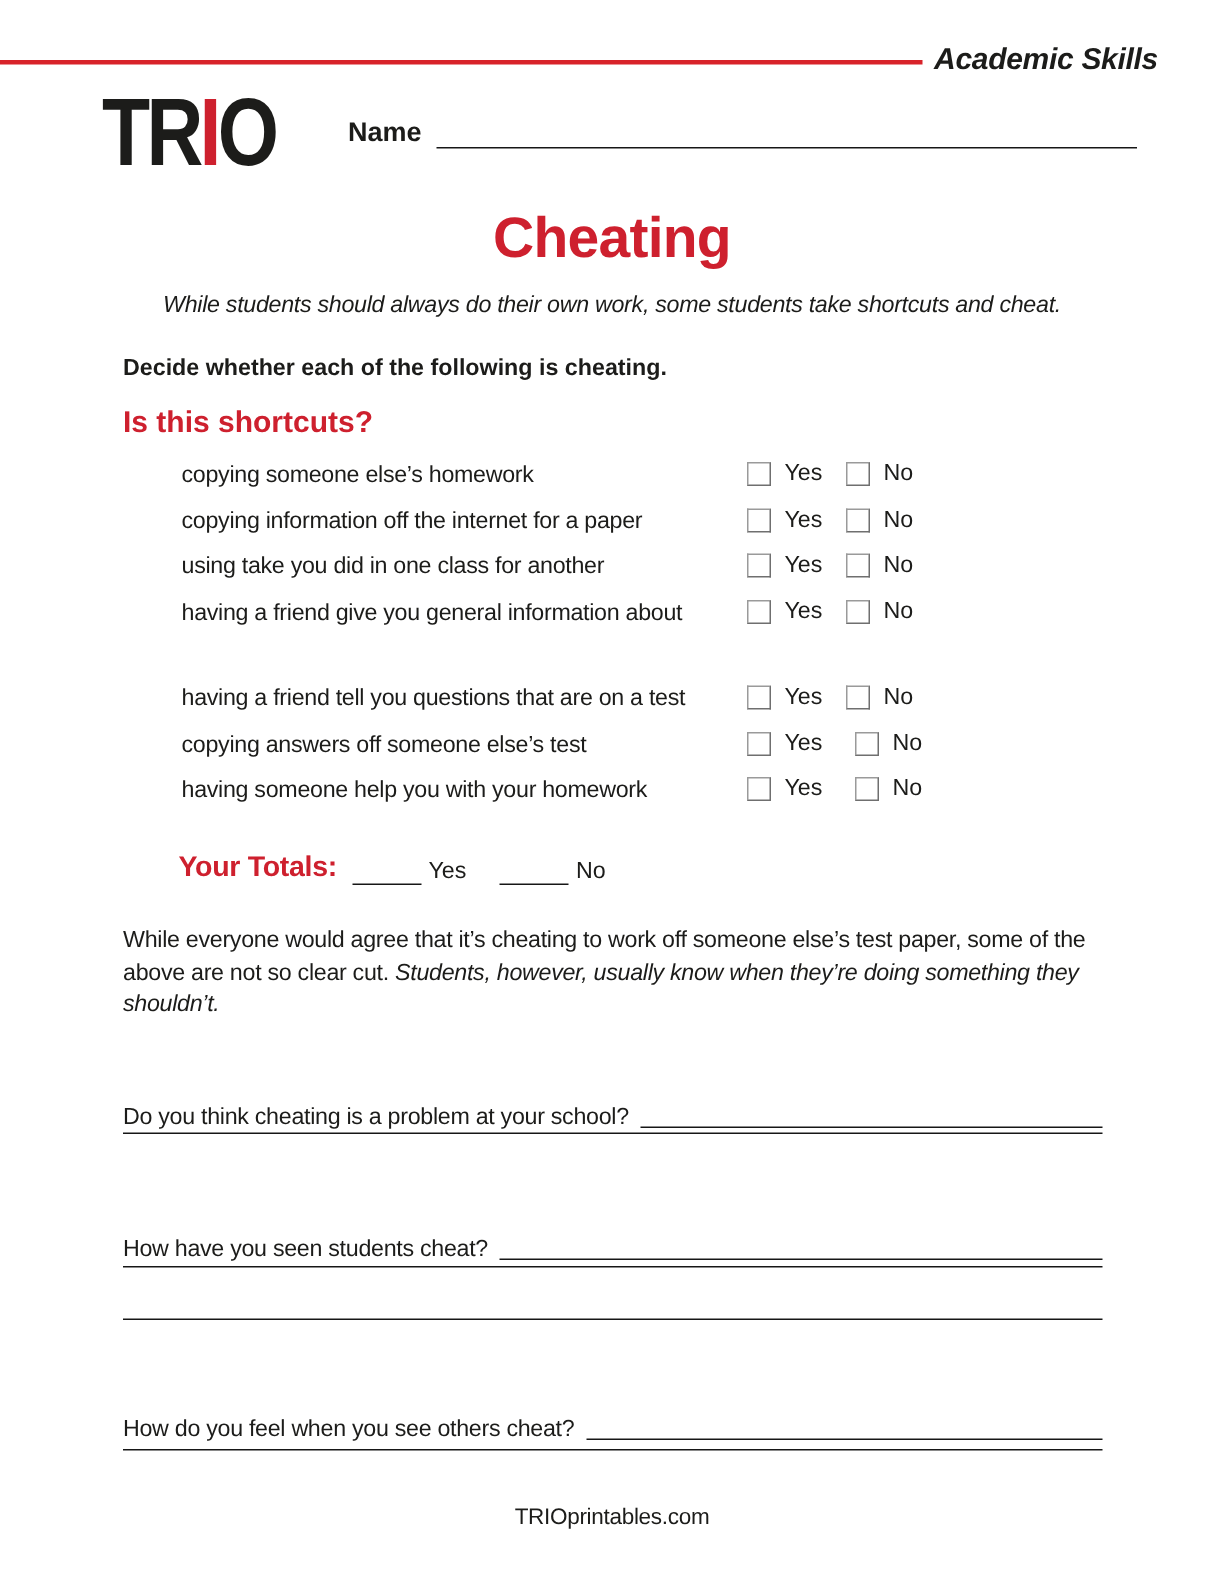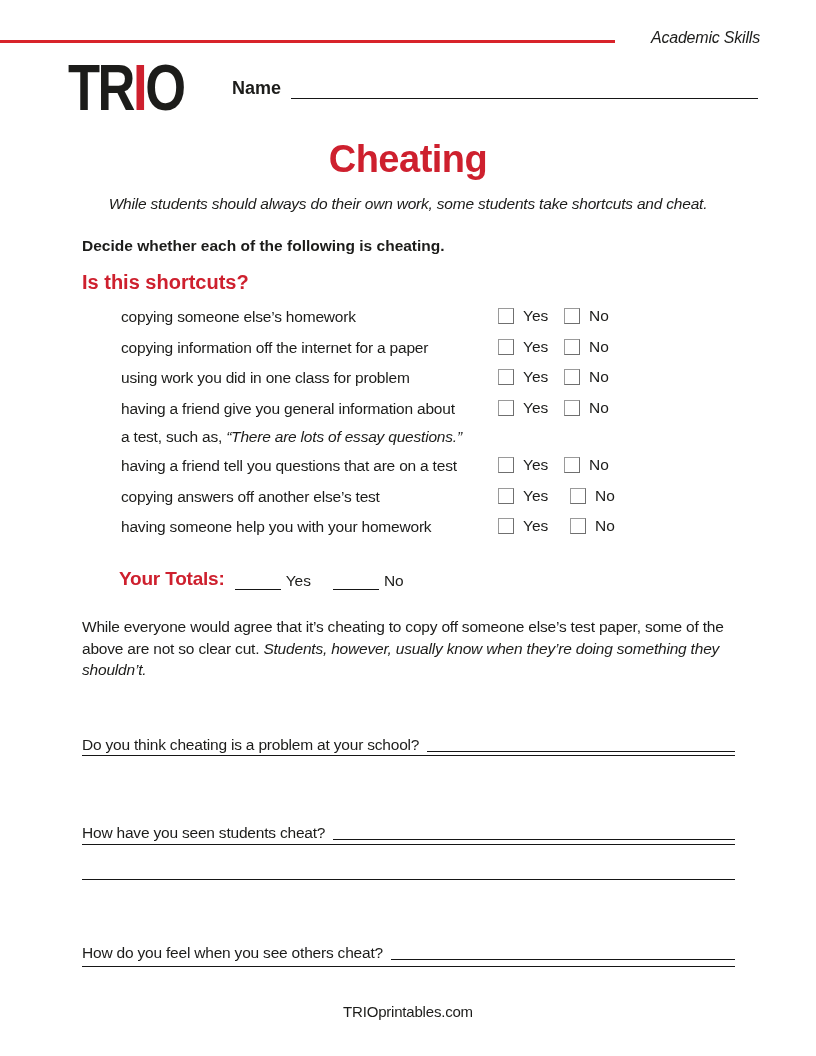--- a/index.html
+++ b/index.html
@@ -7,21 +7,21 @@
   .page {
     position:relative; width:816px; height:1056px; margin:0 auto;
     background:#ffffff; overflow:hidden;
     font-family:"Liberation Sans", sans-serif;
     color:var(--ink, #1c1c1a);
   }
   .abs { position:absolute; }
 
   
   .top-rule { position:absolute; left:0; top:40px; width:615px; height:3px; background:var(--rule-red, #d8232a); }
-  .category { position:absolute; top:29px; right:56px; font-size:16px; font-weight:normal; font-style:italic; letter-spacing:-0.2px; }
+  .category { position:absolute; top:29px; right:44px; font-size:20px; font-weight:bold; font-style:italic; letter-spacing:-0.2px; }
 
   .logo { position:absolute; left:68px; top:56px; font-size:64px; font-weight:bold;
           letter-spacing:-3px; line-height:1; transform:scaleX(0.82); transform-origin:left top; white-space:nowrap; }
   .logo .red-i { color:var(--accent, #ce202e); }
 
   .name-row { position:absolute; left:232px; top:76px; width:526px; display:flex; }
   .name-label { font-size:18px; font-weight:bold; line-height:24px; }
   .fill-line { flex:1; margin-left:10px; border-bottom:1.6px solid #161616; margin-bottom:1px; }
 
   
@@ -103,21 +103,21 @@
         <span class="box"></span>
         <span class="cb-label">Yes</span>
       </span>
     <span class="cb cb-no">
         <span class="box"></span>
         <span class="cb-label">No</span>
       </span>
   </div>
 
   <div class="item-row" style="top:368px">
-    <span class="item-text">using work you did in one class for problem</span>
+    <span class="item-text">using take you did in one class for another</span>
     <span class="cb cb-yes">
         <span class="box"></span>
         <span class="cb-label">Yes</span>
       </span>
     <span class="cb cb-no">
         <span class="box"></span>
         <span class="cb-label">No</span>
       </span>
   </div>
 
@@ -125,36 +125,35 @@
     <span class="item-text">having a friend give you general information about</span>
     <span class="cb cb-yes">
         <span class="box"></span>
         <span class="cb-label">Yes</span>
       </span>
     <span class="cb cb-no">
         <span class="box"></span>
         <span class="cb-label">No</span>
       </span>
   </div>
-  <div class="item-cont abs" style="top:427px"><span>a test, such as, </span><span class="it">“There are lots of essay questions.”</span></div>
 
   <div class="item-row" style="top:456px">
     <span class="item-text">having a friend tell you questions that are on a test</span>
     <span class="cb cb-yes">
         <span class="box"></span>
         <span class="cb-label">Yes</span>
       </span>
     <span class="cb cb-no">
         <span class="box"></span>
         <span class="cb-label">No</span>
       </span>
   </div>
 
   <div class="item-row" style="top:487px">
-    <span class="item-text">copying answers off another else’s test</span>
+    <span class="item-text">copying answers off someone else’s test</span>
     <span class="cb cb-yes">
         <span class="box"></span>
         <span class="cb-label">Yes</span>
       </span>
     <span class="cb cb-no" style="left:570px">
         <span class="box"></span>
         <span class="cb-label">No</span>
       </span>
   </div>
 
@@ -171,21 +170,21 @@
   </div>
 
   <div class="totals-row">
     <span class="totals-label">Your Totals:</span>
     <span class="blank"></span>
     <span class="tword">Yes</span>
     <span class="blank gap"></span>
     <span class="tword">No</span>
   </div>
 
-  <div class="para"><span>While everyone would agree that it’s cheating to copy off someone else’s test paper, some of the above are not so clear cut. </span><span class="it">Students, however, usually know when they’re doing something they shouldn’t.</span></div>
+  <div class="para"><span>While everyone would agree that it’s cheating to work off someone else’s test paper, some of the above are not so clear cut. </span><span class="it">Students, however, usually know when they’re doing something they shouldn’t.</span></div>
 
   <div class="q-row" style="top:708px">
     <span class="q-label">Do you think cheating is a problem at your school?</span>
     <span class="q-line"></span>
   </div>
   <div class="answer-line" style="top:755px"></div>
 
   <div class="q-row" style="top:796px">
     <span class="q-label">How have you seen students cheat?</span>
     <span class="q-line"></span>

